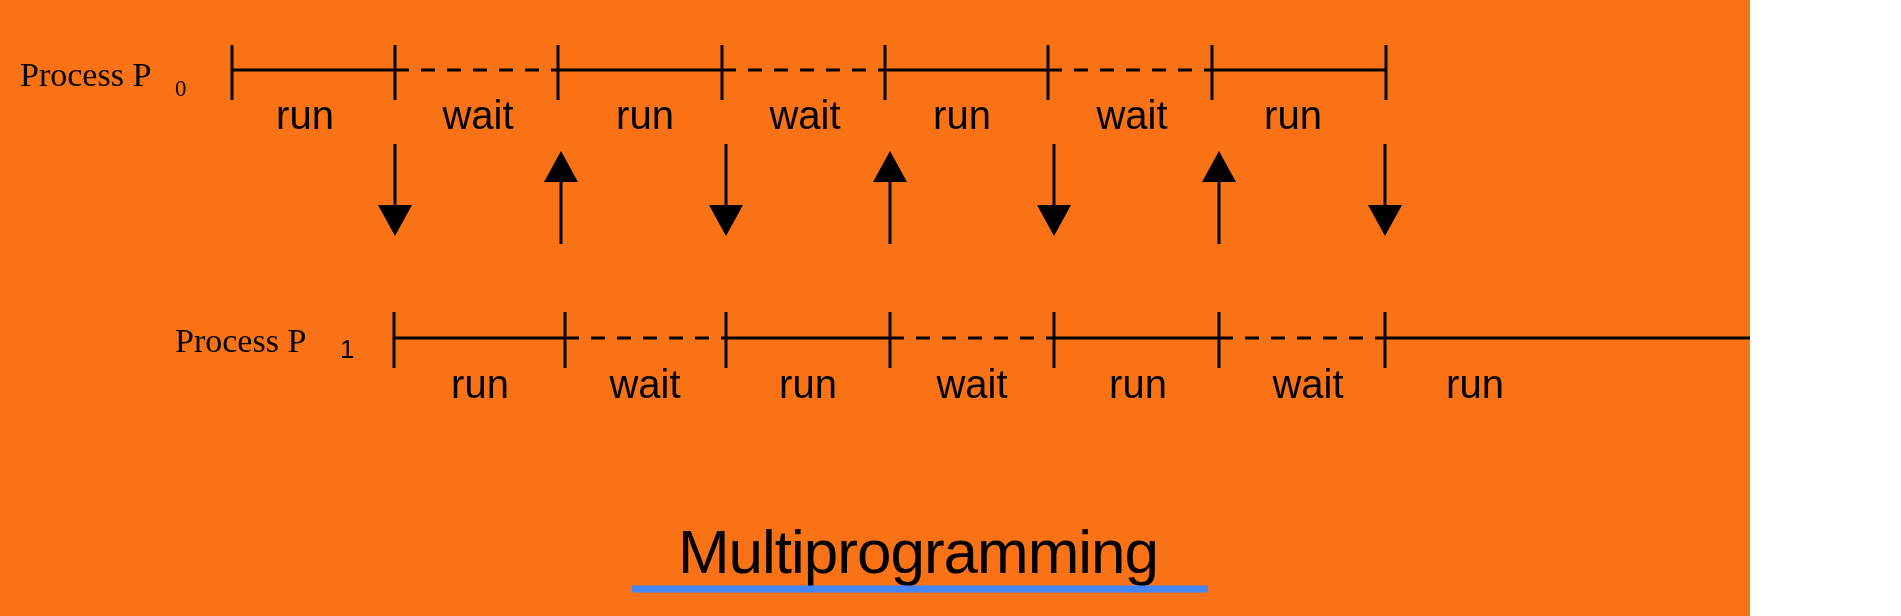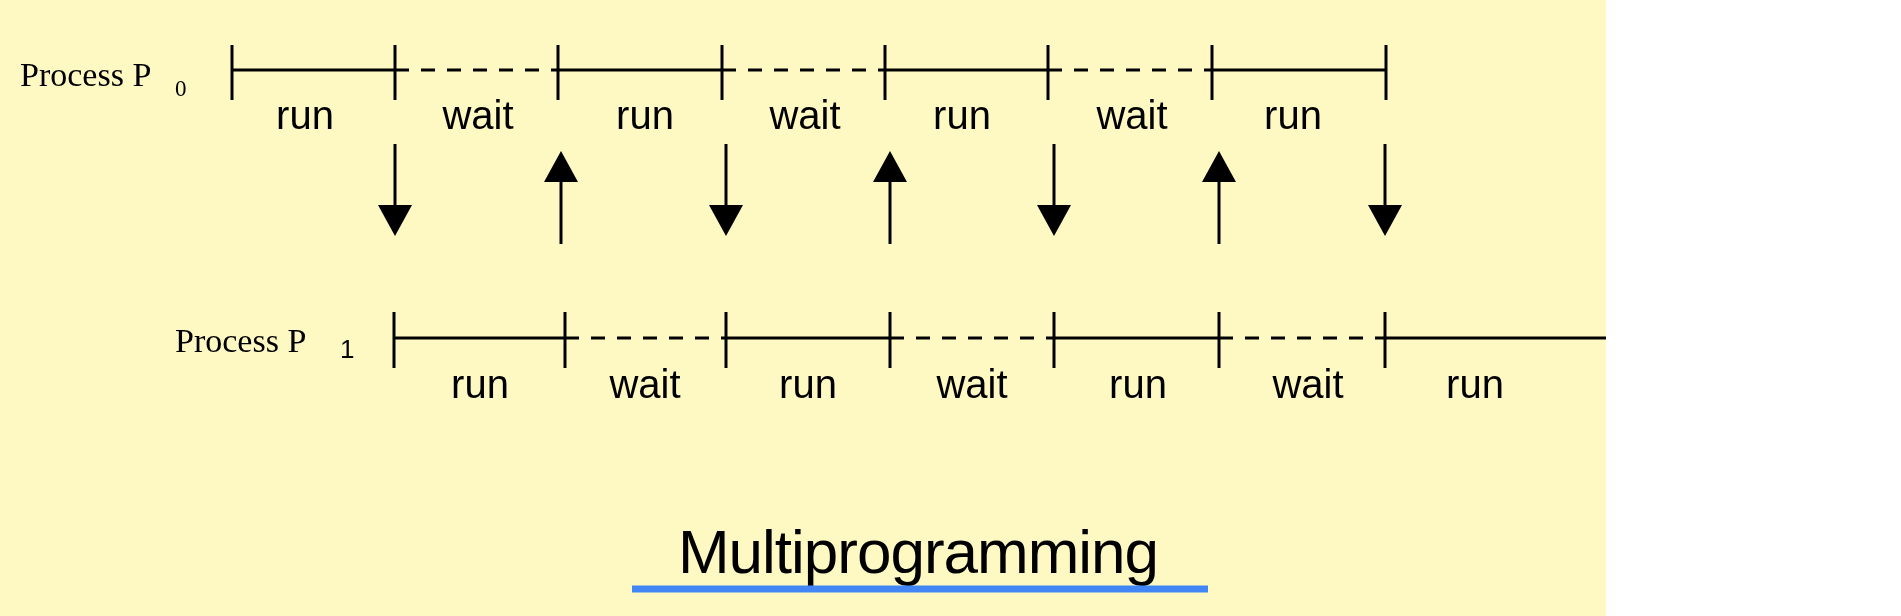--- a/index.html
+++ b/index.html
@@ -6,23 +6,23 @@
     margin: 0;
     padding: 0;
     background: #ffffff;
   }
   body {
     font-family: "Liberation Sans", sans-serif;
     -webkit-font-smoothing: antialiased;
   }
   #stage {
     position: relative;
-    width: 1606px;
+    width: 1750px;
     height: 616px;
-    background: #fef9c3;
+    background: #f97316;
     overflow: hidden;
   }
   #diagram-svg {
     position: absolute;
     left: 0;
     top: 0;
     width: 1901px;
     height: 616px;
     display: block;
   }

